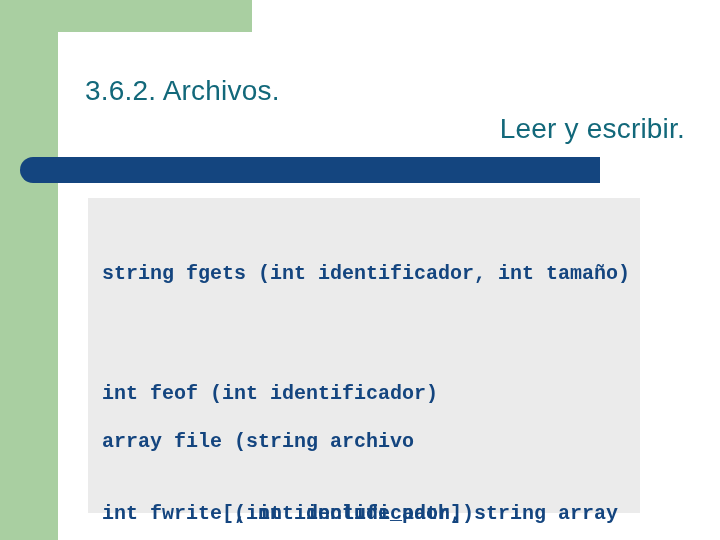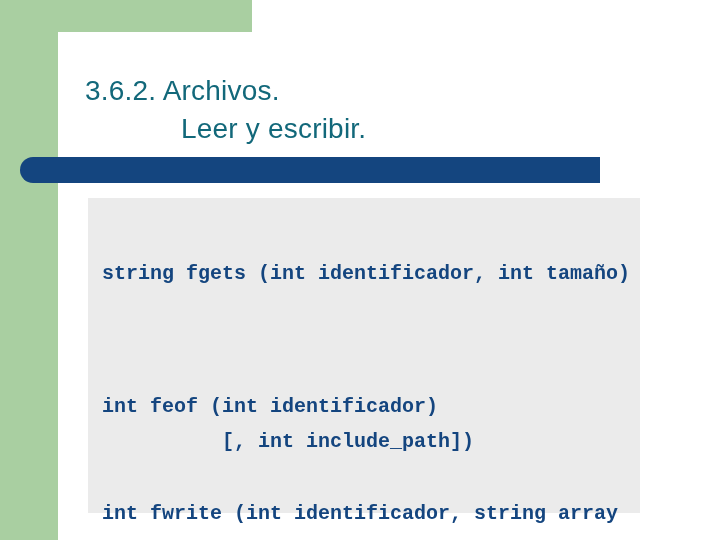--- a/index.html
+++ b/index.html
@@ -49,21 +49,21 @@
     font-weight: normal;
     line-height: 38px;
     letter-spacing: 0.2px;
   }
   .title-line1 {
     display: block;
     text-align: left;
   }
   .title-line2 {
     display: block;
-    text-align: left;
+    text-align: right;
     padding-left: 96px;
   }
   
   .blue-bar {
     position: absolute;
     left: 20px;
     top: 157px;
     width: 580px;
     height: 26px;
     background: #14457f;
@@ -90,21 +90,21 @@
     white-space: pre;
     letter-spacing: 0px;
   }
   .code-line {
     display: block;
   }
   .indent-1 { padding-left: 148px; }
   .indent-3 { padding-left: 120px; }
   .blk-1 { top: 16px; }
   .blk-2 { top: 64px; }
-  .blk-3 { top: 149px; }
+  .blk-3 { top: 136px; }
   .blk-4 { top: 184px; }
   .blk-5 { top: 256px; }
 </style>
 </head>
 <body>
 
 <div class="slide">
 
   <div class="left-band"></div>
   <div class="top-block"></div>
@@ -121,20 +121,21 @@
     <div class="code-block blk-1">
       <span class="code-line">string fgets (int identificador, int tamaño)</span>
     </div>
 
 
     <div class="code-block blk-3">
       <span class="code-line">int feof (int identificador)</span>
     </div>
 
     <div class="code-block blk-4">
+      <span class="code-line">array file (string archivo</span>
       <span class="code-line indent-3">[, int include_path])</span>
     </div>
 
     <div class="code-block blk-5">
       <span class="code-line">int fwrite (int identificador, string array</span>
       
     </div>
 
   </div>
 

